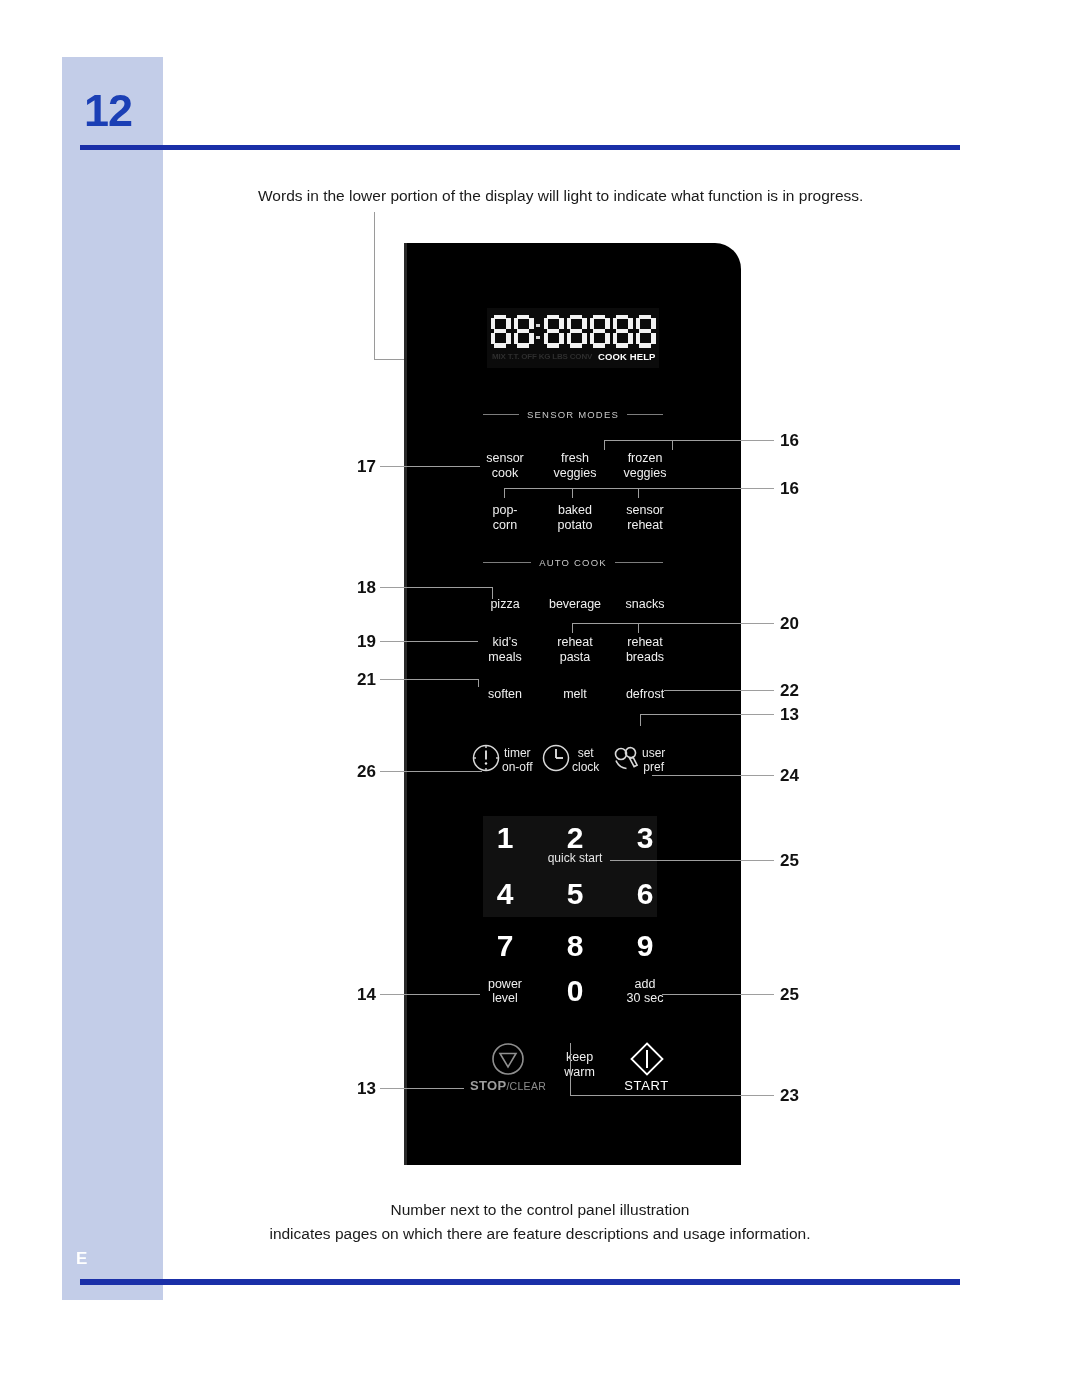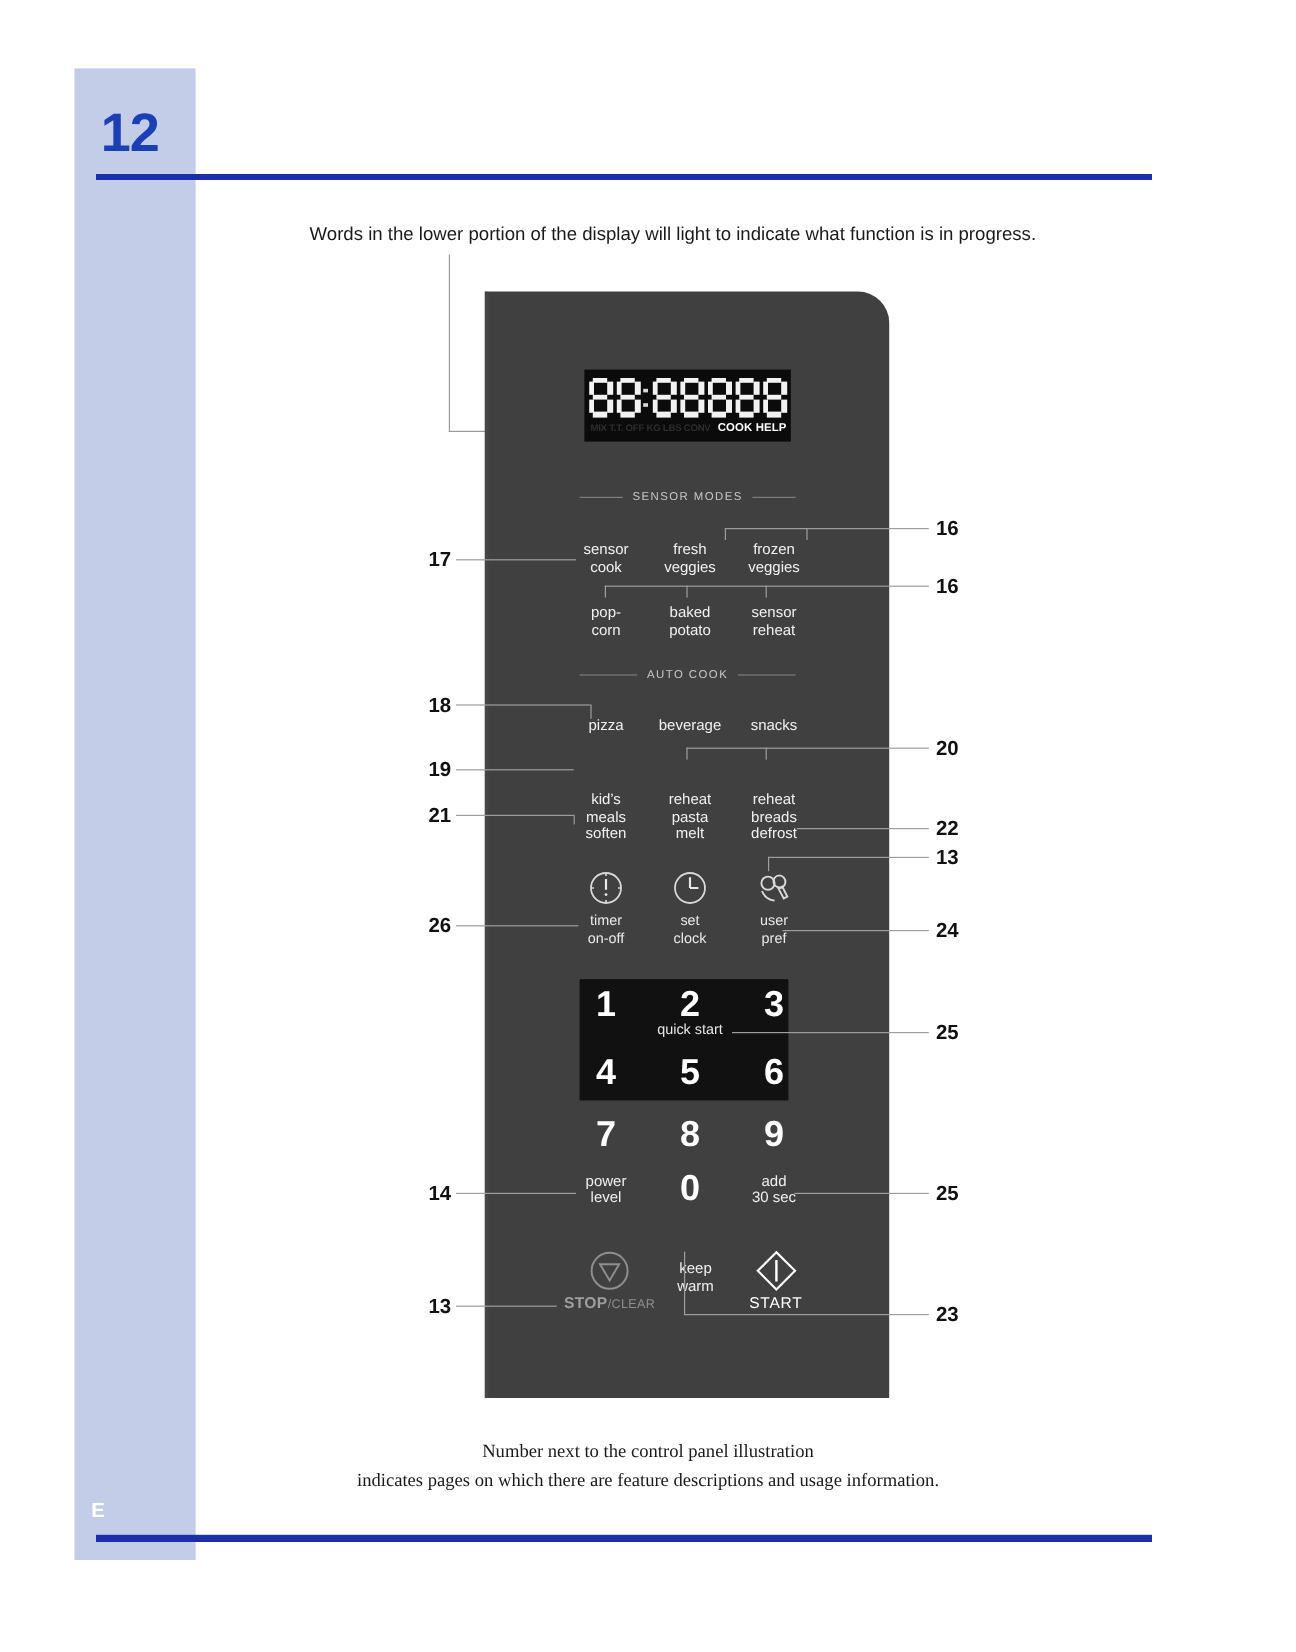--- a/index.html
+++ b/index.html
@@ -43,37 +43,37 @@
     background:#1a2fa8;
   }
 
   
   .intro{
     position:absolute;left:258px;top:186px;width:700px;
     font-size:15.5px;color:#1a1a1a;line-height:1.35;
   }
   .footnote{
     position:absolute;left:140px;top:1198px;width:800px;
-    text-align:center;font-size:15.5px;color:#1a1a1a;line-height:1.55;font-family:Liberation Serif, serif;
+    text-align:center;font-size:15.5px;color:#1a1a1a;line-height:1.55;
   }
 
   
   .leader-intro-v{
     position:absolute;left:374px;top:212px;width:1px;height:148px;
     background:#9a9a9a;
   }
   .leader-intro-h{
     position:absolute;left:374px;top:359px;width:160px;height:1px;
     background:#9a9a9a;
   }
 
   
   .panel{
     position:absolute;left:404px;top:243px;width:337px;height:922px;
-    background:#404040;
+    background:#000000;
     border-top-right-radius:26px;
   }
   .panel-edge{
     position:absolute;left:404px;top:243px;width:3px;height:922px;
     background:#4a4a4a;opacity:.55;
   }
 
   
   .lcd{
     position:absolute;left:83px;top:65px;width:172px;height:60px;
@@ -126,21 +126,21 @@
 
   
   .krow{position:absolute;left:66px;width:210px;height:34px;display:flex;}
   .kcell{
     flex:1;text-align:center;font-size:12.5px;color:#f0f0f0;
     line-height:14.5px;padding-top:2px;
   }
 
   
   .icon-row{position:absolute;left:66px;top:481px;width:210px;height:72px;display:flex;}
-  .icon-cell{flex:1;display:flex;flex-direction:column;align-items:center;}
+  .icon-cell{flex:1;display:flex;flex-direction:row;align-items:center;}
   .ic{width:32px;height:32px;margin-bottom:4px;}
   .icon-lab{font-size:12px;color:#e9e9e9;line-height:14.5px;text-align:center;}
 
   
   .quick-box{
     position:absolute;left:79px;top:573px;width:174px;height:101px;
     background:#111111;
   }
   .numrow{position:absolute;left:66px;width:210px;height:45px;display:flex;}
   .numcell{flex:1;text-align:center;font-size:30px;font-weight:700;color:#ffffff;line-height:45px;}
@@ -318,21 +318,21 @@
         <div>pizza</div>
       </div>
       <div class="kcell">
         <div>beverage</div>
       </div>
       <div class="kcell">
         <div>snacks</div>
       </div>
     </div>
 
-    <div class="krow" style="top:390px;margin-top:24px;">
+    <div class="krow" style="top:390px;">
       <div class="kcell">
         <div>kid’s</div>
         <div>meals</div>
       </div>
       <div class="kcell">
         <div>reheat</div>
         <div>pasta</div>
       </div>
       <div class="kcell">
         <div>reheat</div>

